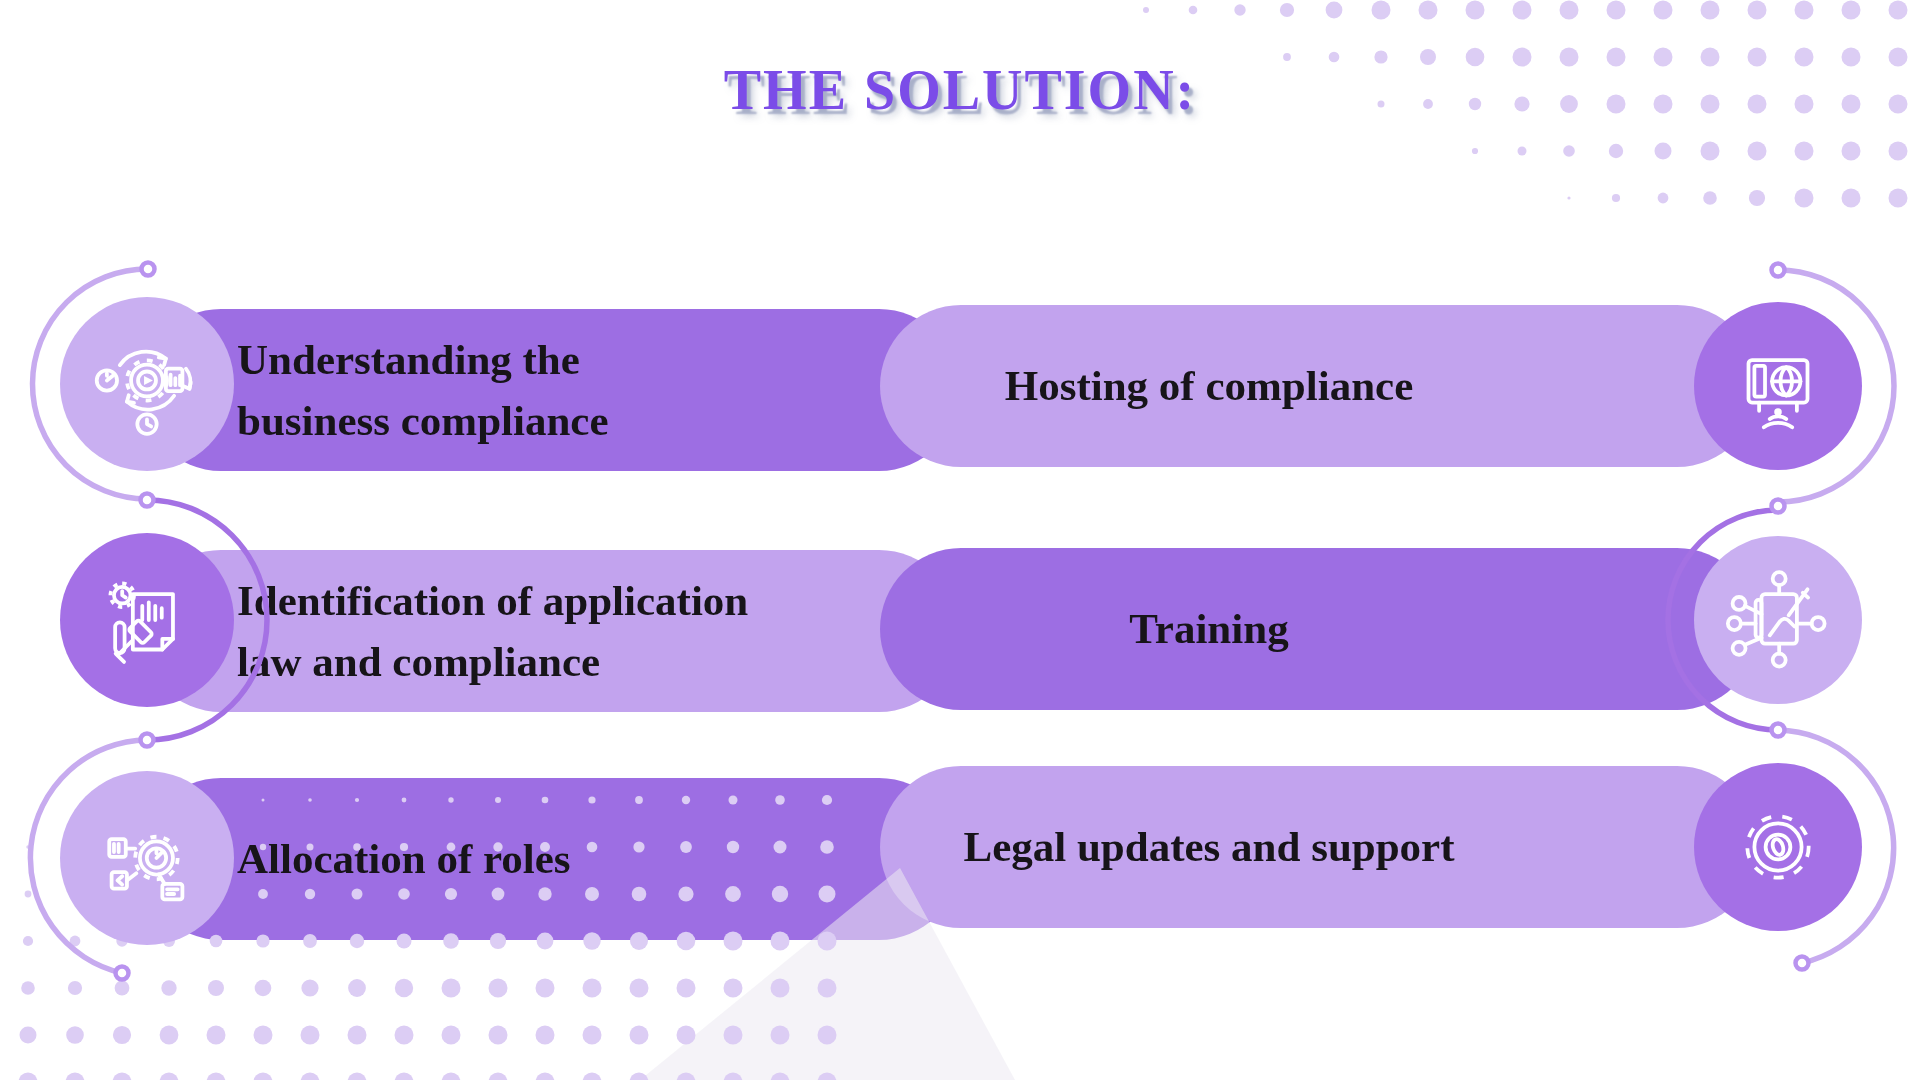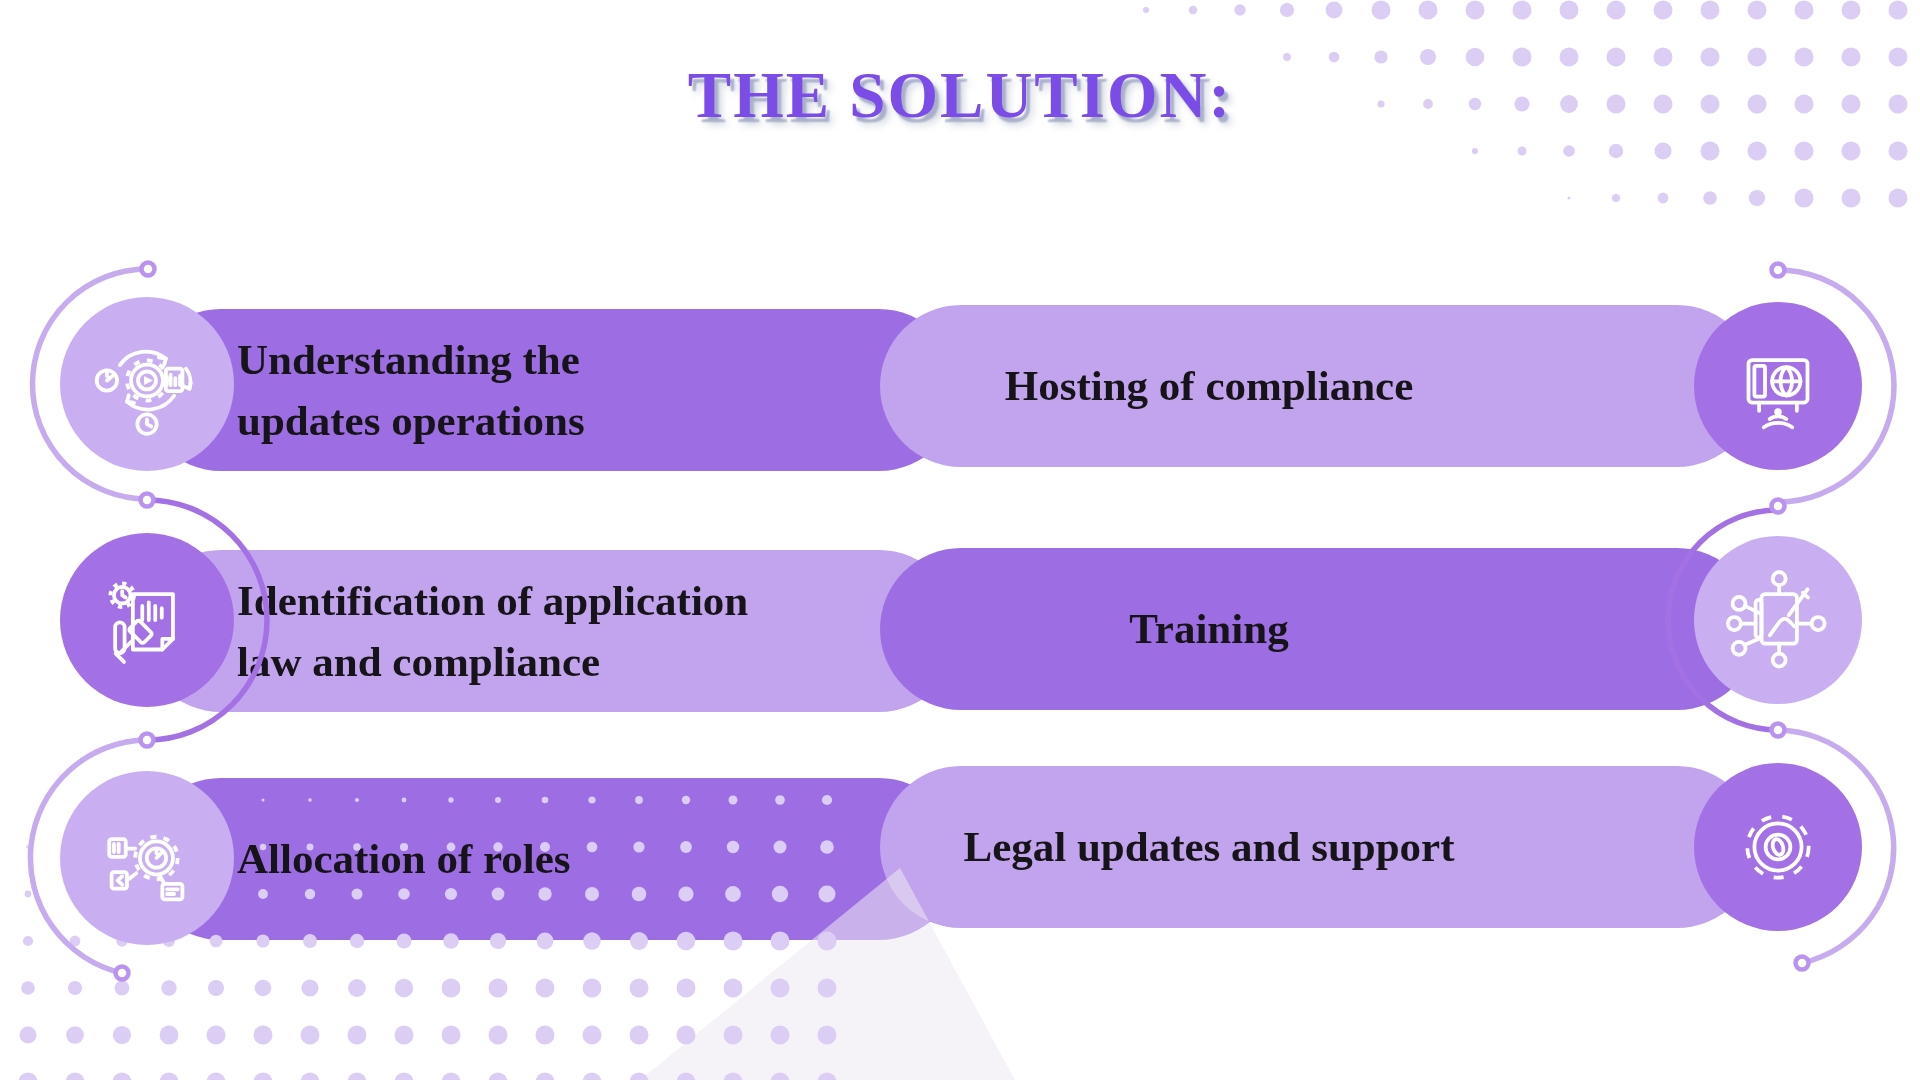--- a/index.html
+++ b/index.html
@@ -23,21 +23,21 @@
   #bg-layer{position:absolute;left:0;top:0;width:1920px;height:1080px;z-index:2;}
   .arc{fill:none;stroke-width:5.5px;}
   .arc.light{stroke:var(--arc-light);}
   .arc.dark{stroke:var(--arc-dark);}
   .junction{fill:#ffffff;stroke:var(--dot-ring);stroke-width:4.5px;}
   .pattern-dot{fill:var(--pattern-dot);}
   .gray-wedge{fill:#edeaf2;opacity:.55;}
 
   
   .title{position:absolute;left:0;top:58px;width:1920px;text-align:center;z-index:3;
-    font-size:65px;font-weight:700;letter-spacing:2px;color:var(--title-color);
+    font-size:56px;font-weight:700;letter-spacing:2px;color:var(--title-color);
     text-shadow:4px 5px 2px #a9b0c9,7px 8px 7px rgba(130,140,170,.35);}
 
   
   .pill{position:absolute;height:162px;border-radius:81px;display:flex;align-items:center;z-index:1;}
   .pill.dark{background:var(--accent-dark);}
   .pill.light{background:var(--accent-light);}
   .pill-label{font-size:43px;line-height:1.42;font-weight:700;color:var(--text-color);white-space:pre-line;}
   .pill.left-col{left:140px;width:820px;}
   .pill.left-col .pill-label{padding-left:97px;padding-right:20px;text-align:left;}
   .pill.right-col{left:880px;width:878px;justify-content:center;}
@@ -272,21 +272,21 @@
     <circle class="junction" cx="1778" cy="270" r="6.5"></circle>
     <circle class="junction" cx="1778" cy="506" r="6.5"></circle>
     <circle class="junction" cx="1778" cy="730" r="6.5"></circle>
     <circle class="junction" cx="1802" cy="963" r="6.5"></circle>
   </svg>
 
   <h1 class="title">THE SOLUTION:</h1>
 
   <div class="pill dark left-col" id="pill-l1">
     <span class="pill-label">Understanding the
-updates operations</span>
+business compliance</span>
   </div>
   <div class="pill light left-col" id="pill-l2">
     <span class="pill-label">Identification of application
 law and compliance</span>
   </div>
   <div class="pill dark left-col" id="pill-l3">
     <span class="pill-label">Allocation of roles</span>
   </div>
 
   <div class="pill light right-col" id="pill-r1">

